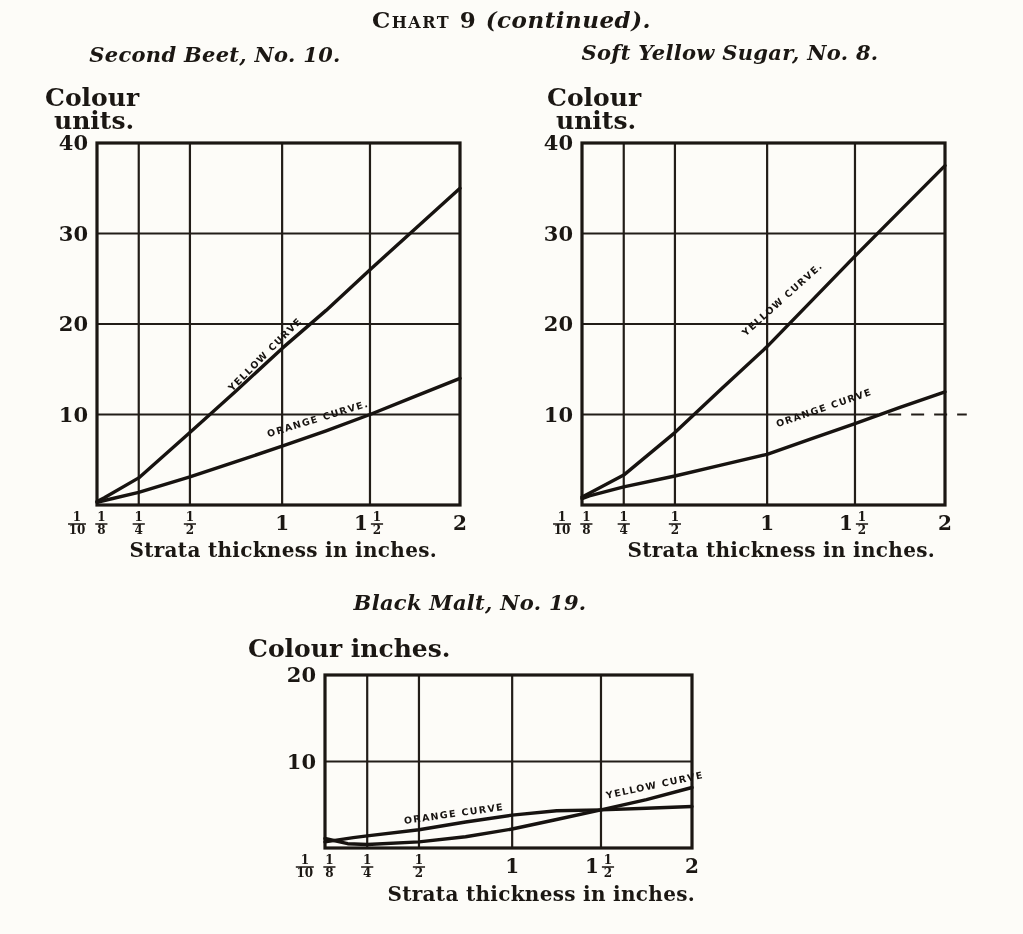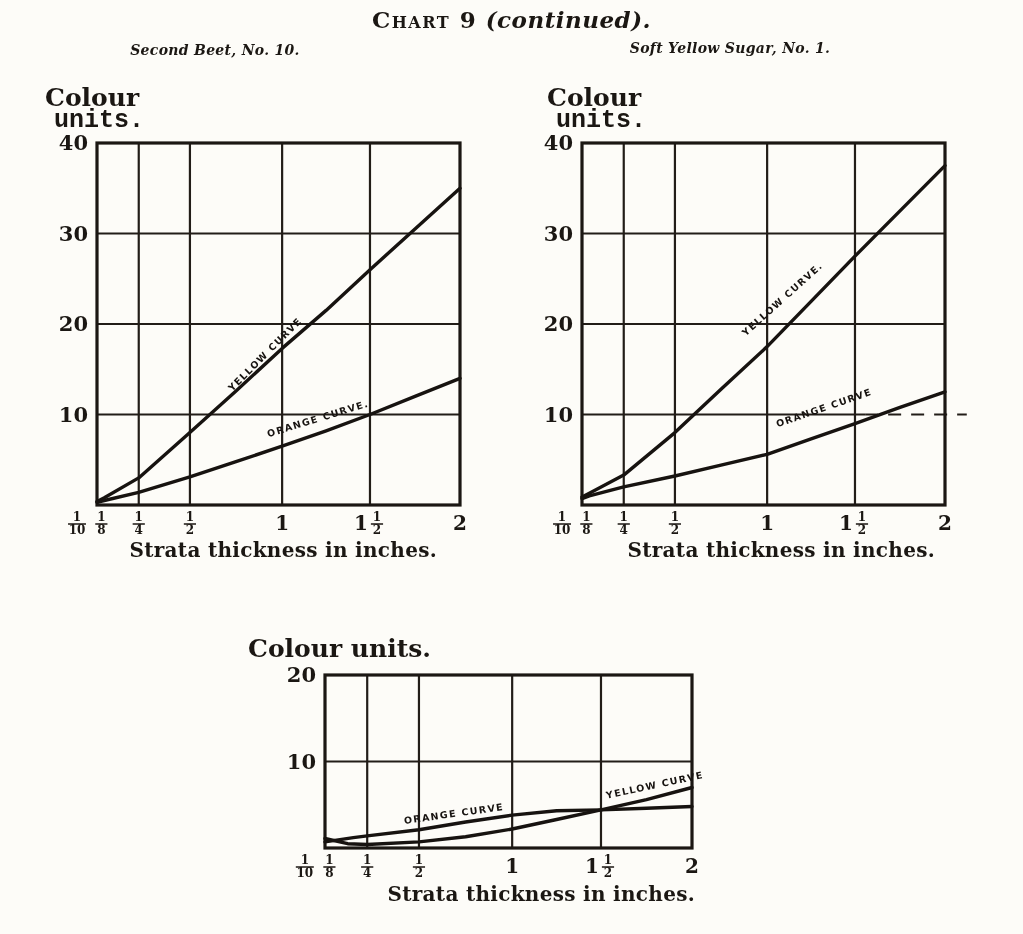--- a/index.html
+++ b/index.html
@@ -13,26 +13,26 @@
   }
   .abs{position:absolute;}
   .page-title{
     width:1023px;top:6px;left:0;text-align:center;
     font-size:23px;font-weight:bold;letter-spacing:.5px;
   }
   .sc{font-variant:small-caps;letter-spacing:1.5px;}
   .ital{font-style:italic;}
   .chart-title{
     width:370px;text-align:center;
-    font-size:14px;font-weight:bold;font-style:italic;letter-spacing:.3px;
+    font-size:21px;font-weight:bold;font-style:italic;letter-spacing:.3px;
   }
   .yunits{
     font-size:25px;font-weight:bold;line-height:23px;white-space:nowrap;
   }
-  .yunits .indent{padding-left:9px;font-family:Liberation Mono, monospace;}
+  .yunits .indent{padding-left:9px;}
   .xaxis-title{
     width:380px;text-align:right;
     font-size:20px;font-weight:bold;letter-spacing:.3px;
   }
   svg{overflow:visible;display:block;}
   .grid{stroke:#221d18;stroke-width:2.2;}
   .border{fill:none;stroke:#1b1713;stroke-width:3.2;}
   .curve{fill:none;stroke:#171310;stroke-width:3.4;stroke-linejoin:round;stroke-linecap:round;}
   .ytick{font-family:"DejaVu Serif","Liberation Serif",serif;font-size:21px;font-weight:bold;fill:#1b1713;}
   .xtick{font-family:"DejaVu Serif","Liberation Serif",serif;font-size:20px;font-weight:bold;fill:#1b1713;}
@@ -48,31 +48,32 @@
 <body>
 
 <div id="page">
 
   <div class="abs page-title">
     <span class="sc">Chart 9</span>
     <span class="ital">(continued).</span>
   </div>
 
   <div class="abs chart-title" style="left:30px;top:42px;">Second Beet, No. 10.</div>
-  <div class="abs chart-title" style="left:545px;top:40px;">Soft Yellow Sugar, No. 1.</div>
+  <div class="abs chart-title" style="left:545px;top:40px;">Soft Yellow Sugar, No. 8.</div>
+  <div class="abs chart-title" style="left:285px;top:590px;">Black Malt, No. 19.</div>
 
   <div class="abs yunits" style="left:45px;top:86px;">
     <div>Colour</div>
     <div class="indent">units.</div>
   </div>
   <div class="abs yunits" style="left:547px;top:86px;">
     <div>Colour</div>
     <div class="indent">units.</div>
   </div>
-  <div class="abs yunits" style="left:248px;top:637px;">Colour units.</div>
+  <div class="abs yunits" style="left:248px;top:637px;">Colour inches.</div>
 
   <svg class="abs" style="left:47px;top:135px;" width="430" height="410">
       <text x="41" y="15" text-anchor="end" class="ytick">40</text>
       <text x="41" y="105.5" text-anchor="end" class="ytick">30</text>
       <line x1="50" y1="98.5" x2="413" y2="98.5" class="grid"></line>
       <text x="41" y="196" text-anchor="end" class="ytick">20</text>
       <line x1="50" y1="189" x2="413" y2="189" class="grid"></line>
       <text x="41" y="286.5" text-anchor="end" class="ytick">10</text>
       <line x1="50" y1="279.5" x2="413" y2="279.5" class="grid"></line>
       <line x1="91.745" y1="8" x2="91.745" y2="370" class="grid"></line>

